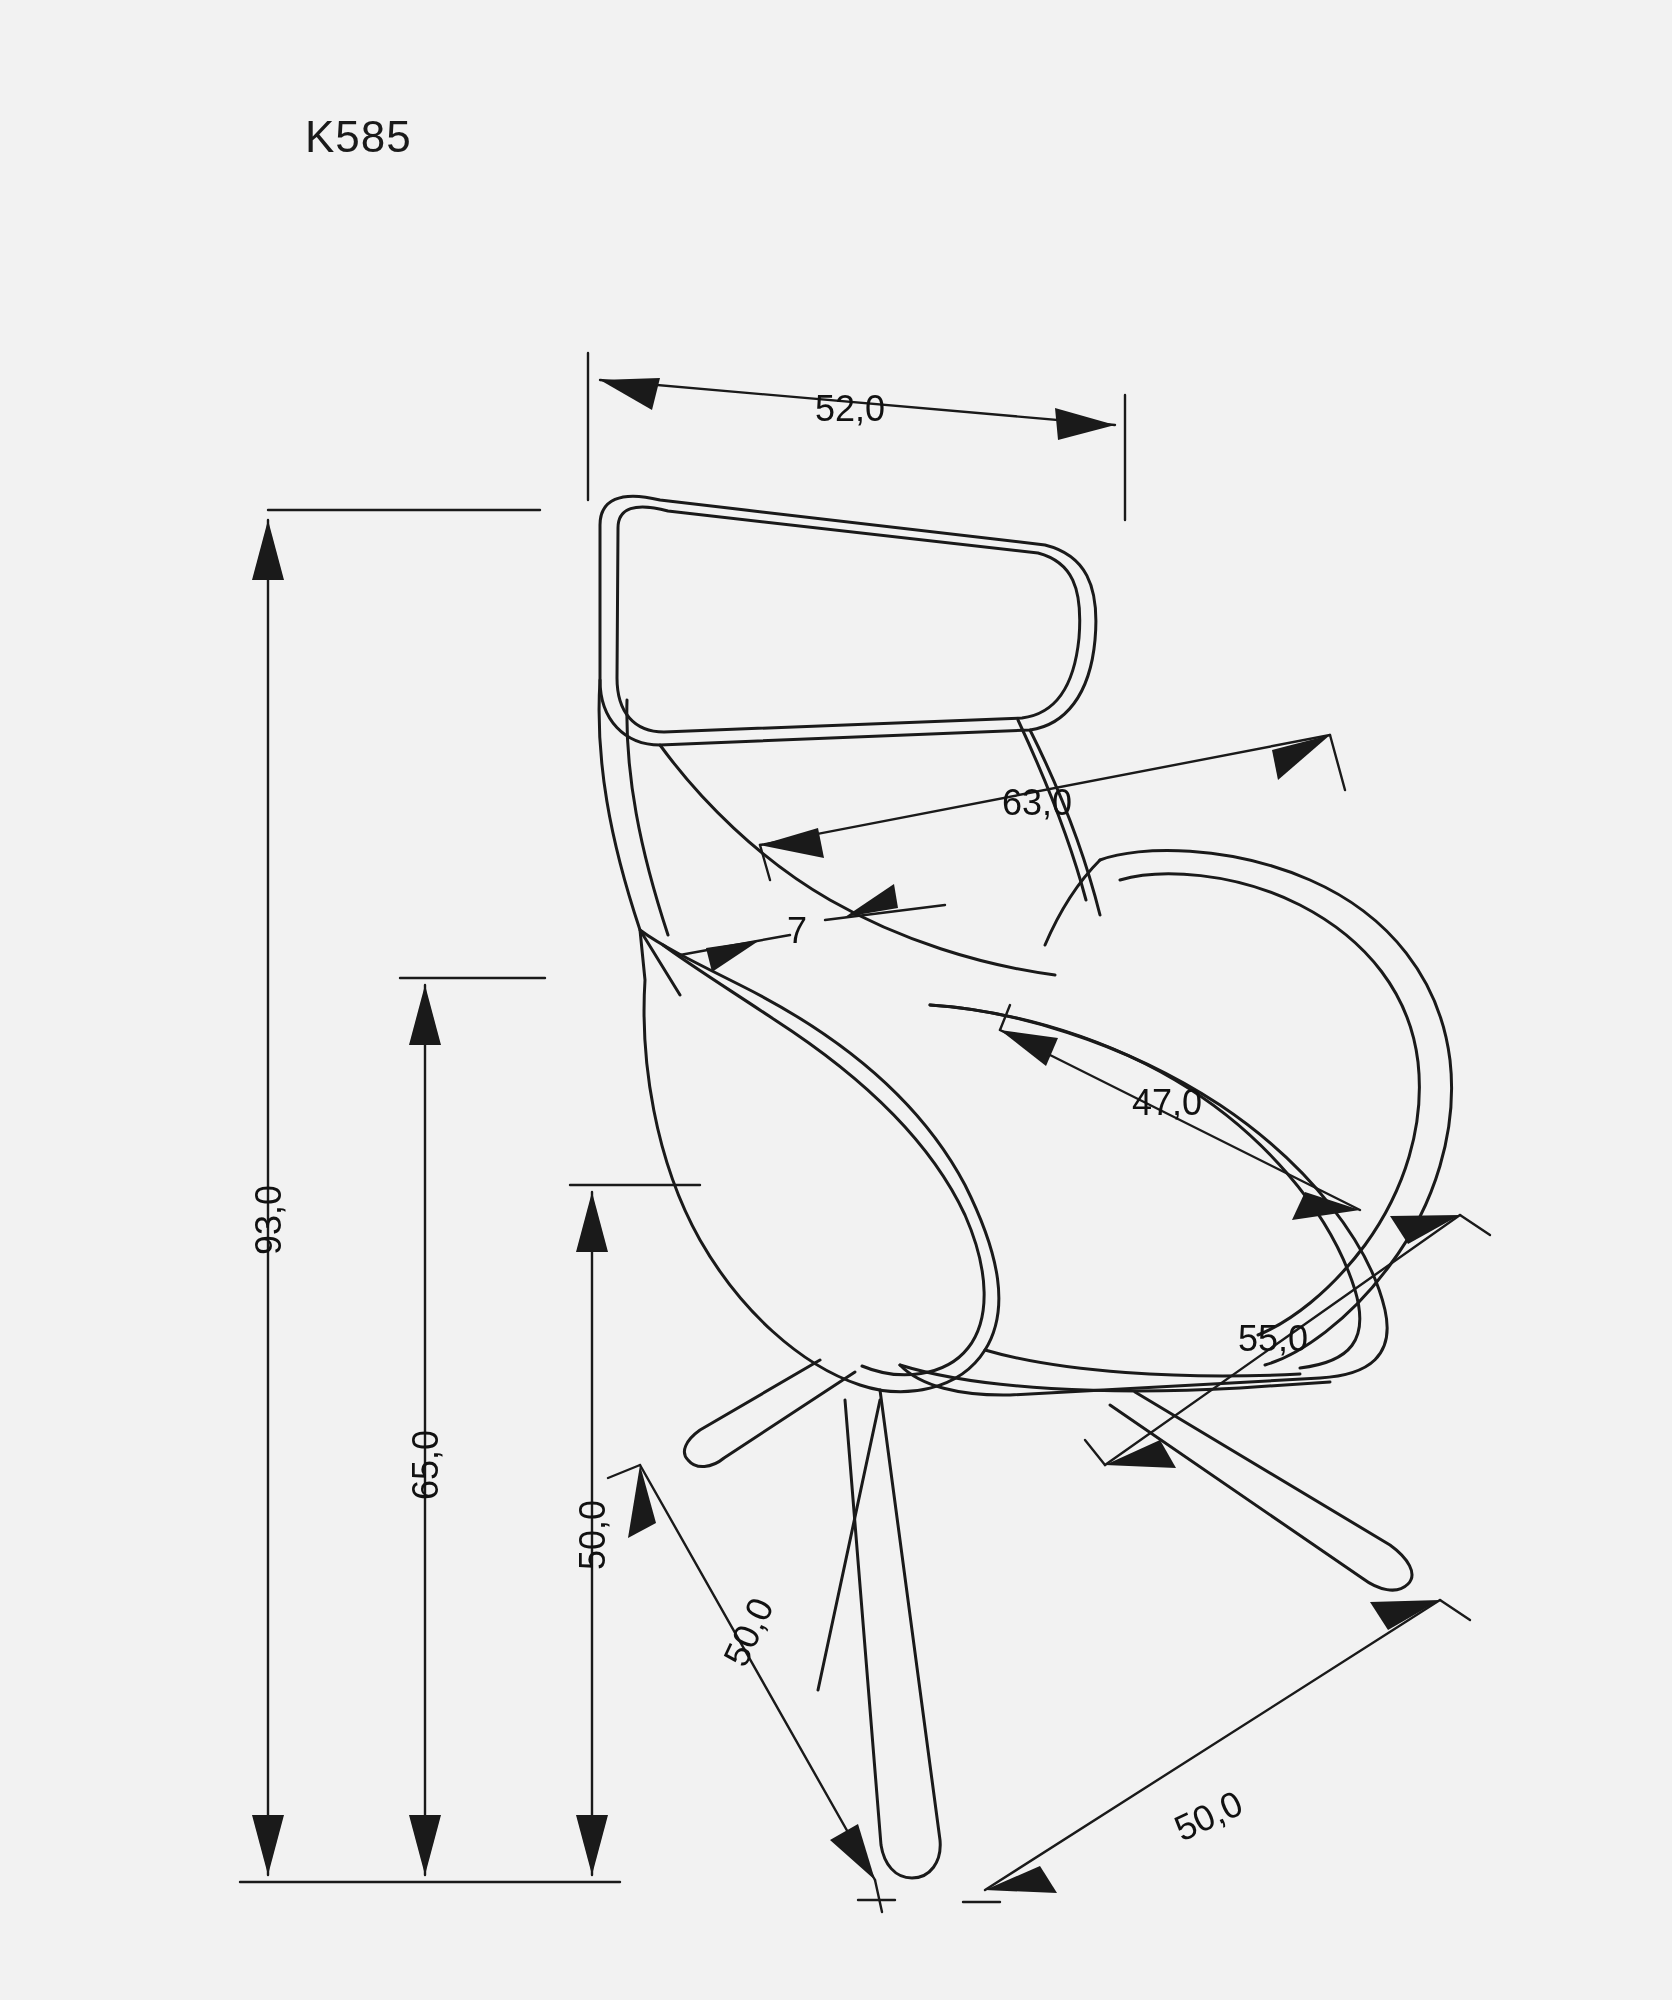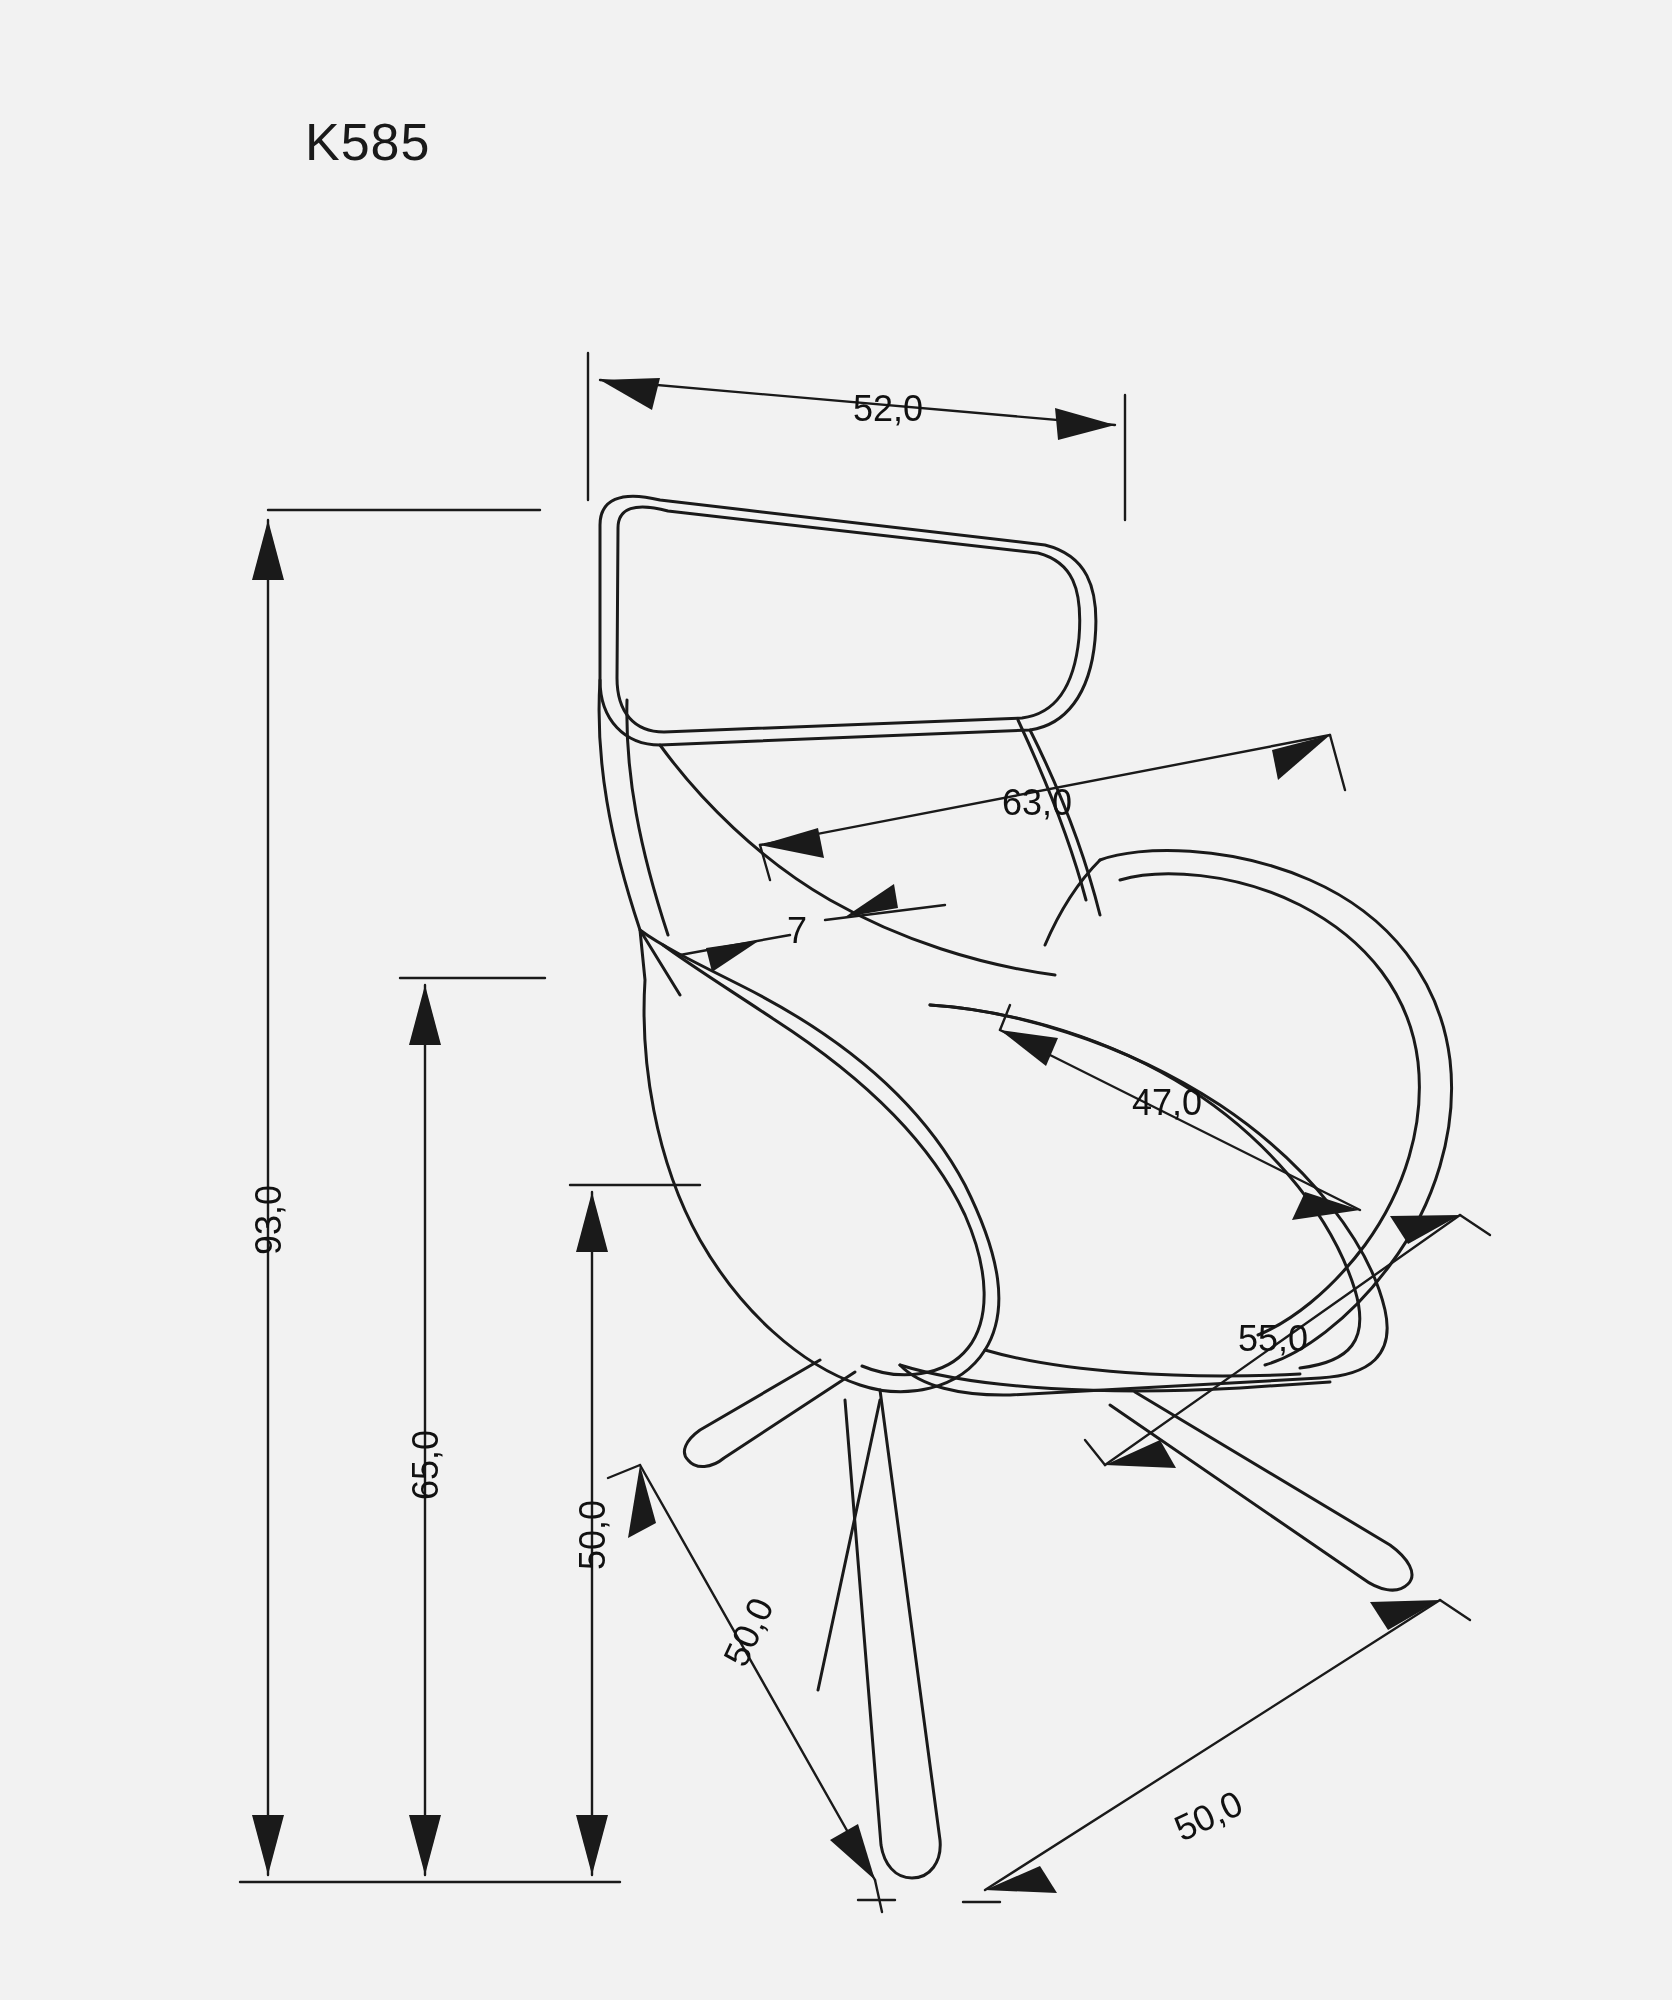--- a/index.html
+++ b/index.html
@@ -21,21 +21,21 @@
     position: absolute;
     left: 0;
     top: 0;
     width: 1672px;
     height: 2000px;
   }
   .title {
     position: absolute;
     left: 305px;
     top: 112px;
-    font-size: 52px;
+    font-size: 44px;
     color: #1a1a1a;
     letter-spacing: 1px;
     font-family: "Liberation Sans", sans-serif;
   }
   .dim-label {
     position: absolute;
     font-size: 36px;
     color: #111111;
     font-family: "Liberation Sans", sans-serif;
     white-space: nowrap;
@@ -184,21 +184,21 @@
         <line x1="985" y1="1890" x2="1440" y2="1600"></line>
         <polygon points="985,1890 1040,1866 1057,1893" fill="#1a1a1a" stroke="none"></polygon>
         <polygon points="1440,1600 1388,1630 1370,1602" fill="#1a1a1a" stroke="none"></polygon>
         <line x1="1440" y1="1600" x2="1470" y2="1620"></line>
         <line x1="963" y1="1902" x2="1000" y2="1902"></line>
       </g>
 
     </g>
   </svg>
 
-  <div class="dim-label" style="left:815px; top:388px;margin-left:38px;">52,0</div>
+  <div class="dim-label" style="left:815px; top:388px;">52,0</div>
 
   <div class="dim-label" style="left:1002px; top:782px;">63,0</div>
 
   <div class="dim-label" style="left:787px; top:910px;">7</div>
 
   <div class="dim-label" style="left:1132px; top:1082px;text-align:center;">47,0</div>
 
   <div class="dim-label" style="left:1238px; top:1318px;">55,0</div>
 
   <div class="dim-label rot90" style="left:248px; top:1255px;">93,0</div>

